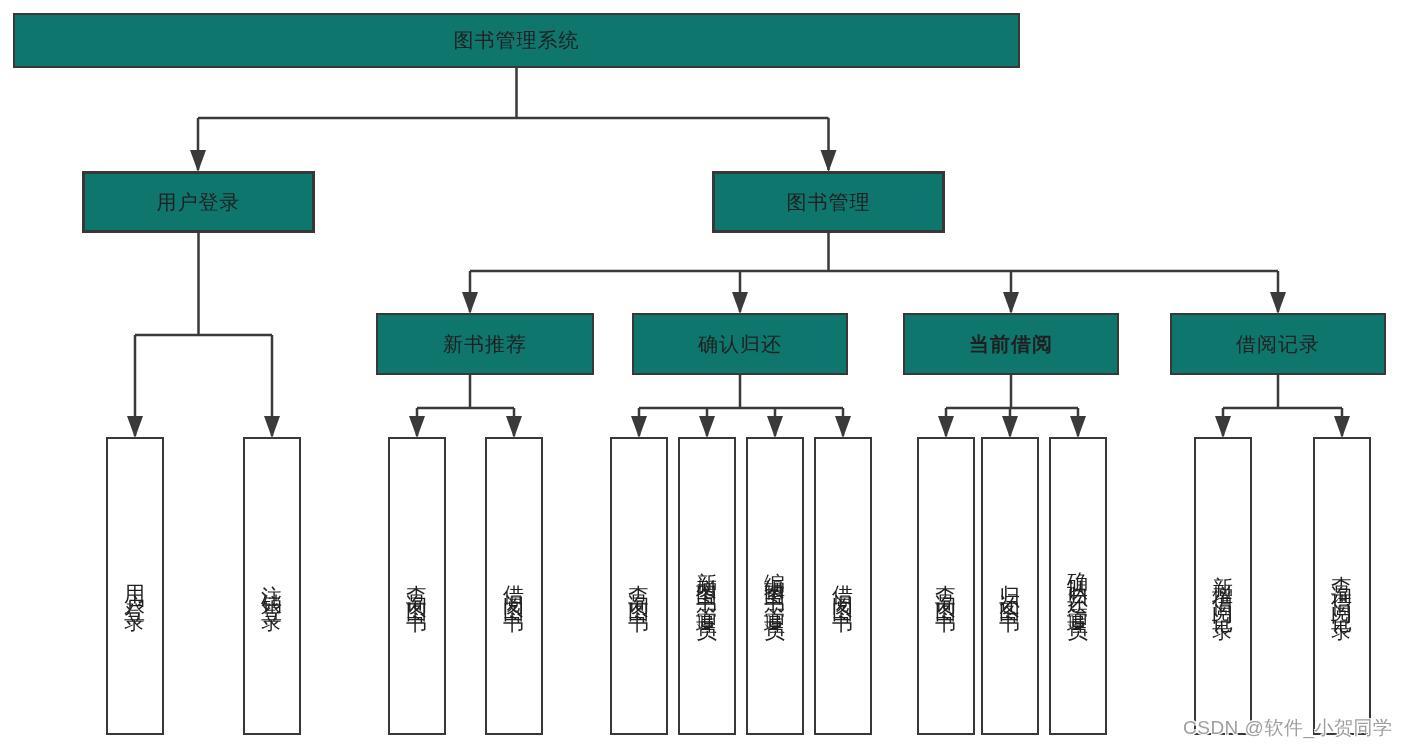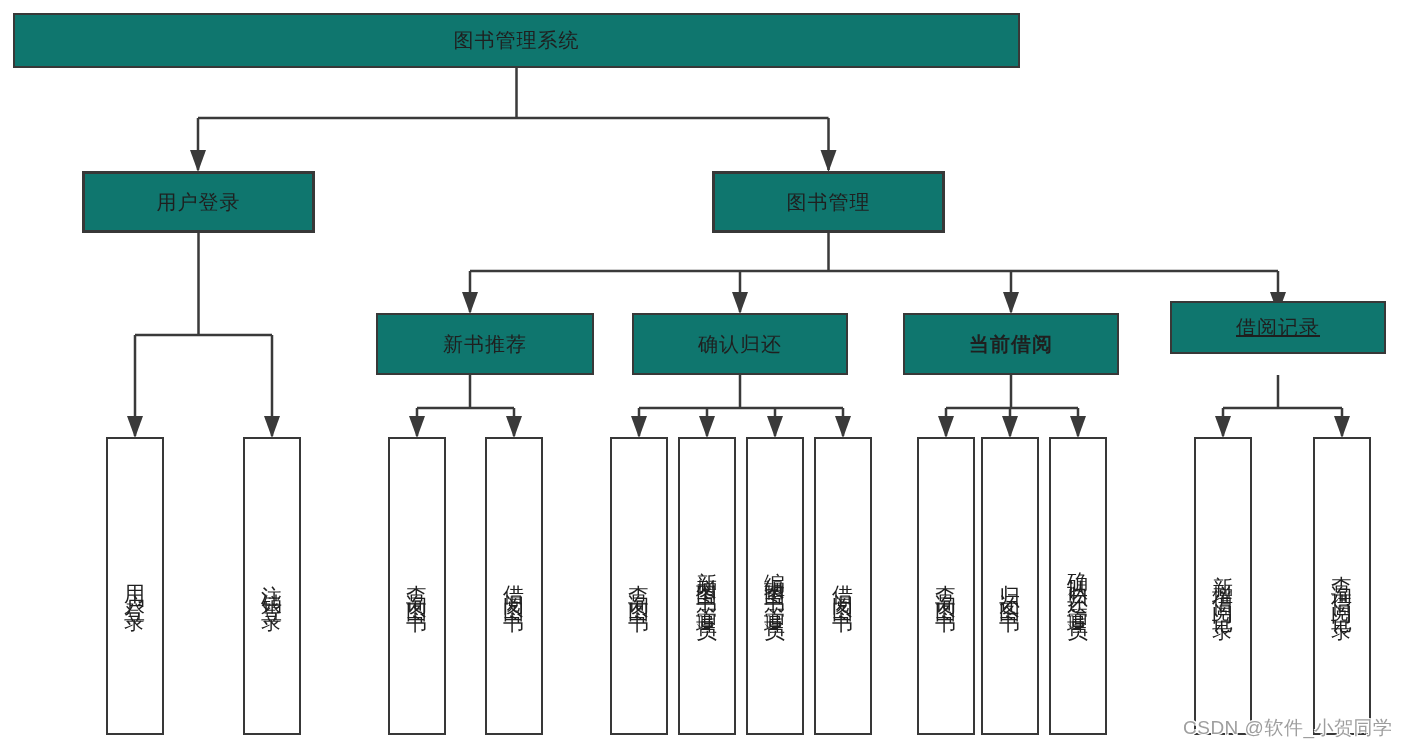--- a/index.html
+++ b/index.html
@@ -99,21 +99,21 @@
 
   <div class="node" style="left:376px;top:313px;width:218px;height:62px;">
     <span>新书推荐</span>
   </div>
   <div class="node" style="left:632px;top:313px;width:216px;height:62px;">
     <span>确认归还</span>
   </div>
   <div class="node" style="left:903px;top:313px;width:216px;height:62px;font-weight:bold;">
     <span>当前借阅</span>
   </div>
-  <div class="node" style="left:1170px;top:301px;width:216px;height:53px;text-decoration:underline;">
+  <div class="node" style="left:1170px;top:313px;width:216px;height:62px;">
     <span>借阅记录</span>
   </div>
 
   <div class="vbox" style="left:106px;">
     <span class="vtext">用户登录</span>
   </div>
   <div class="vbox" style="left:243px;">
     <span class="vtext">注销登录</span>
   </div>
   <div class="vbox" style="left:388px;">

